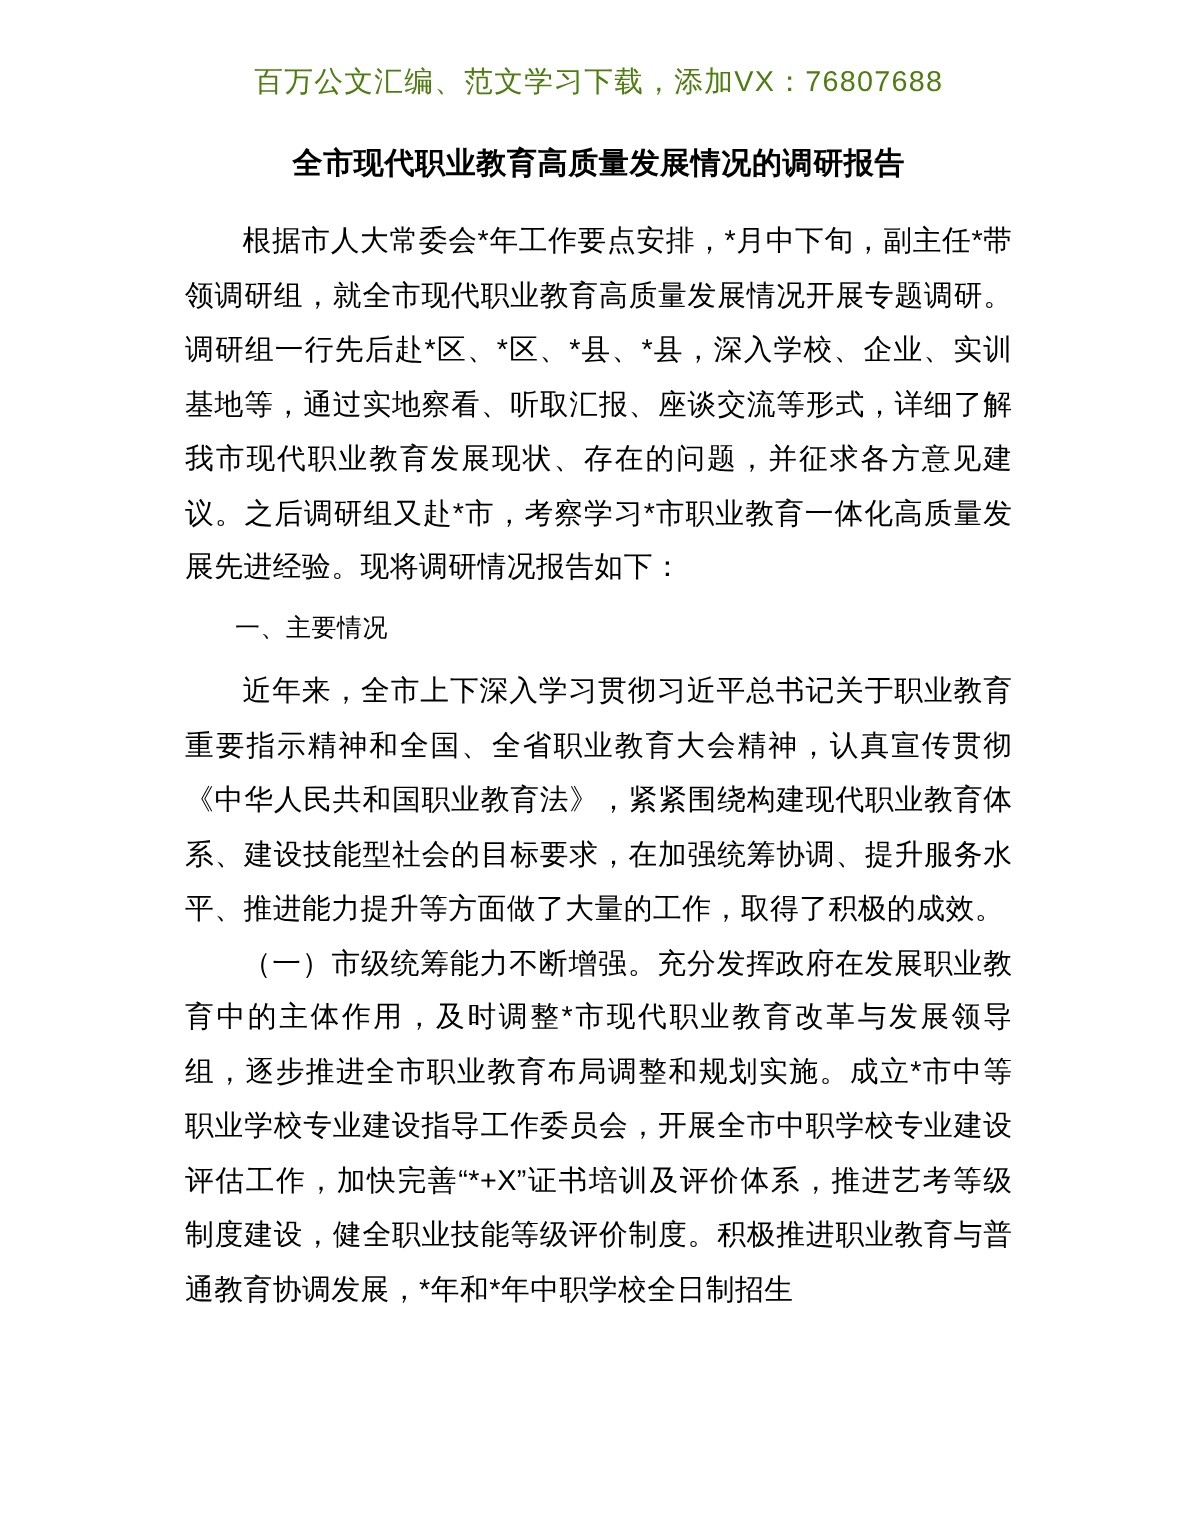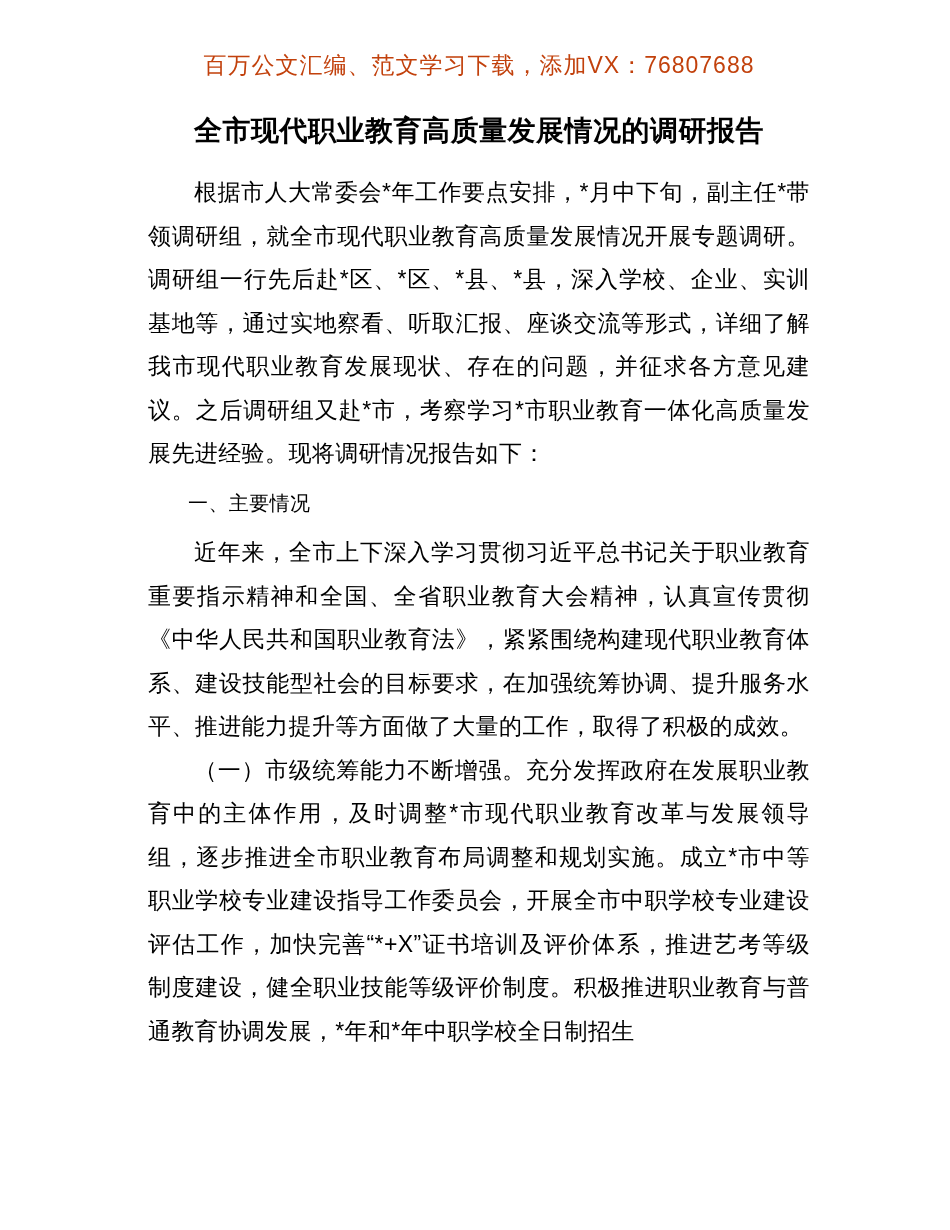--- a/index.html
+++ b/index.html
@@ -16,28 +16,28 @@
     height: 1230px;
     background: #ffffff;
     padding: 0 140px 0 148px;
     overflow: hidden;
   }
   .promo-header {
     margin-top: 50px;
     text-align: center;
     font-size: 23px;
     line-height: 30px;
-    color: #c2410c;
+    color: #4d7c0f;
     letter-spacing: 1px;
     white-space: nowrap;
   }
   .doc-title {
     margin-top: 28px;
     text-align: center;
-    font-size: 28px;
+    font-size: 24px;
     line-height: 46px;
     font-weight: bold;
     letter-spacing: 0.5px;
     white-space: nowrap;
   }
   .body-text {
     font-size: 23px;
     line-height: 43.5px;
     text-align: justify;
     text-justify: inter-ideograph;

